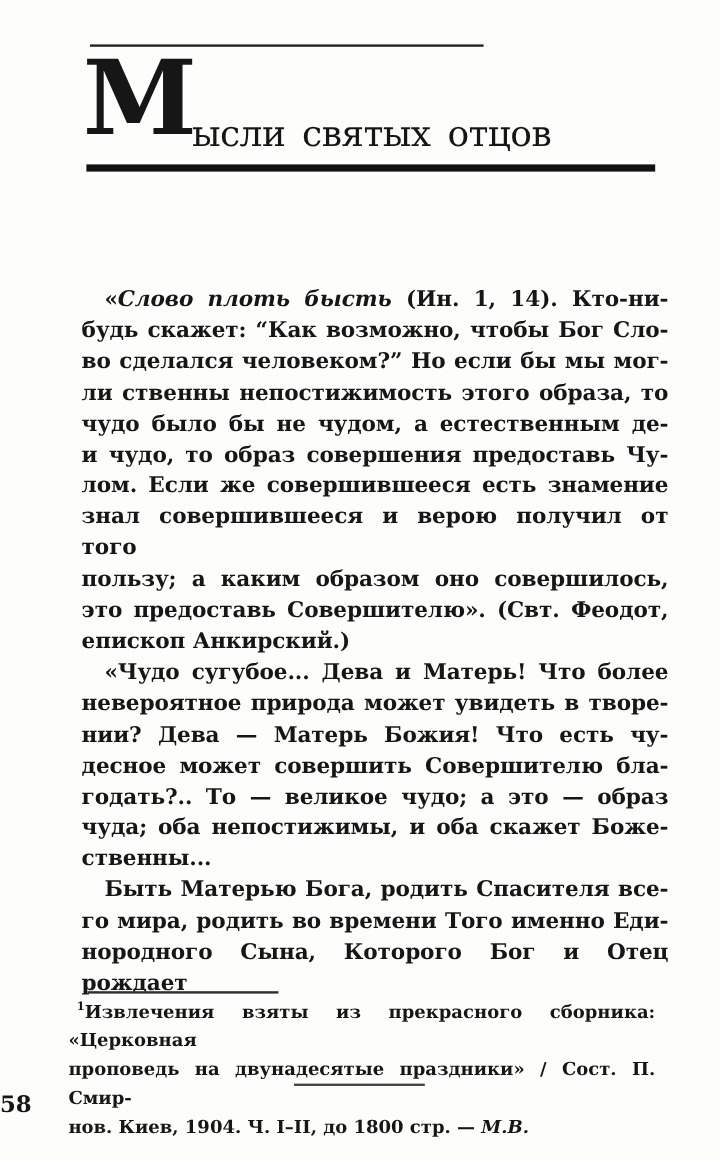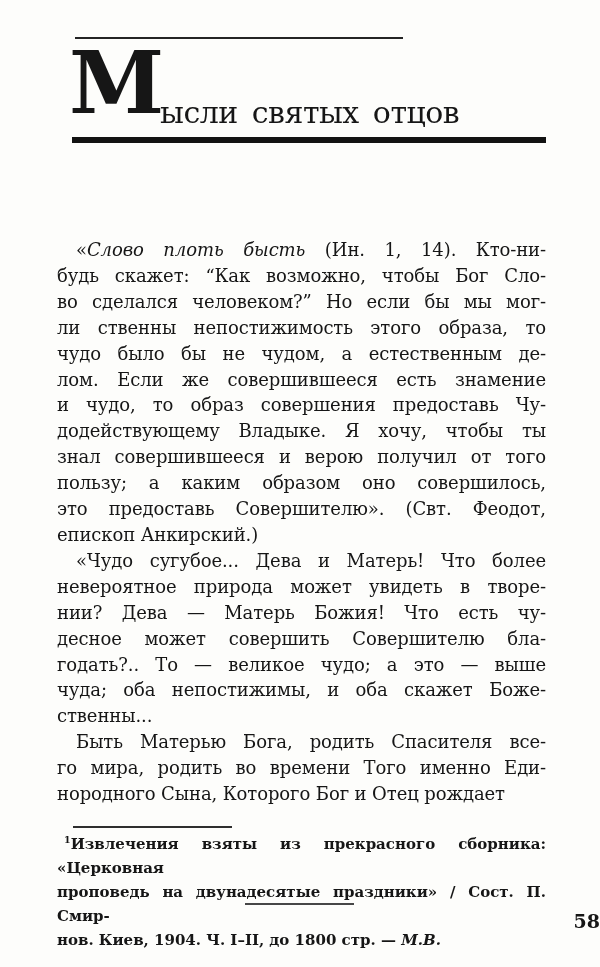--- a/index.html
+++ b/index.html
@@ -26,39 +26,39 @@
   .heading-text {
     position:absolute; left:160px; top:52px;
     font-size:30px; font-weight:normal; line-height:33px;
     letter-spacing:-0.5px; word-spacing:5px;
     white-space:nowrap;
     margin-top:44px;
   }
   .heading-text sup { font-size:16px; line-height:0; }
 
   .body-text {
-    position:absolute; left:57px; top:237px; width:489px;
-    font-size:18px; font-weight:normal; line-height:25.9px;
+    position:absolute; left:68px; top:237px; width:489px;
+    font-size:18px; font-weight:bold; line-height:25.9px;
     letter-spacing:-0.1px;
   }
   .footnote-text {
     position:absolute; left:57px; top:828px; width:489px;
     font-size:15px; font-weight:bold; line-height:24px;
   }
   .footnote-text sup { font-size:9.5px; }
 
   .line { text-align:justify; text-align-last:justify; }
   .line.last { text-align:justify; text-align-last:left; }
   .line.indent { text-indent:19px; }
   .footnote-text .line.indent { text-indent:7px; }
   .it { font-style:italic; }
 
   .page-number {
     position:absolute; left:0; top:910px; width:600px;
-    text-align:right; font-size:19px; font-weight:bold;
+    text-align:left; font-size:19px; font-weight:bold;
   }
 </style>
 </head>
 <body>
 
 <div class="page">
 
   <div class="rule top-rule"></div>
 
   <div class="dropcap">М</div>
@@ -68,32 +68,31 @@
   </div>
 
   <div class="rule thick-rule"></div>
 
   <div class="body-text">
       <div class="line indent"><span>«</span><span class="it">Слово плоть бысть</span><span> (Ин. 1, 14). Кто-ни-</span></div>
       <div class="line"><span>будь скажет: “Как возможно, чтобы Бог Сло-</span></div>
       <div class="line"><span>во сделался человеком?” Но если бы мы мог-</span></div>
       <div class="line"><span>ли ственны непостижимость этого образа, то</span></div>
       <div class="line"><span>чудо было бы не чудом, а естественным де-</span></div>
+      <div class="line"><span>и чудо, то образ совершения предоставь Чу-</span></div>
       <div class="line"><span>лом. Если же совершившееся есть знамение</span></div>
-      <div class="line"><span>и чудо, то образ совершения предоставь Чу-</span></div>
-      <div class="line"><span>додействующему Владыке. Я хочу, чтобы ты</span></div>
       <div class="line"><span>знал совершившееся и верою получил от того</span></div>
       <div class="line"><span>пользу; а каким образом оно совершилось,</span></div>
       <div class="line"><span>это предоставь Совершителю». (Свт. Феодот,</span></div>
       <div class="line last"><span>епископ Анкирский.)</span></div>
       <div class="line indent"><span>«Чудо сугубое... Дева и Матерь! Что более</span></div>
       <div class="line"><span>невероятное природа может увидеть в творе-</span></div>
       <div class="line"><span>нии? Дева — Матерь Божия! Что есть чу-</span></div>
       <div class="line"><span>десное может совершить Совершителю бла-</span></div>
-      <div class="line"><span>годать?.. То — великое чудо; а это — выше</span></div>
+      <div class="line"><span>годать?.. То — великое чудо; а это — образ</span></div>
       <div class="line"><span>чуда; оба непостижимы, и оба скажет Боже-</span></div>
       <div class="line last"><span>ственны...</span></div>
       <div class="line indent"><span>Быть Матерью Бога, родить Спасителя все-</span></div>
       <div class="line"><span>го мира, родить во времени Того именно Еди-</span></div>
       <div class="line last"><span>нородного Сына, Которого Бог и Отец рождает</span></div>
     </div>
 
   <div class="rule fn-rule"></div>
 
   <div class="footnote-text">

